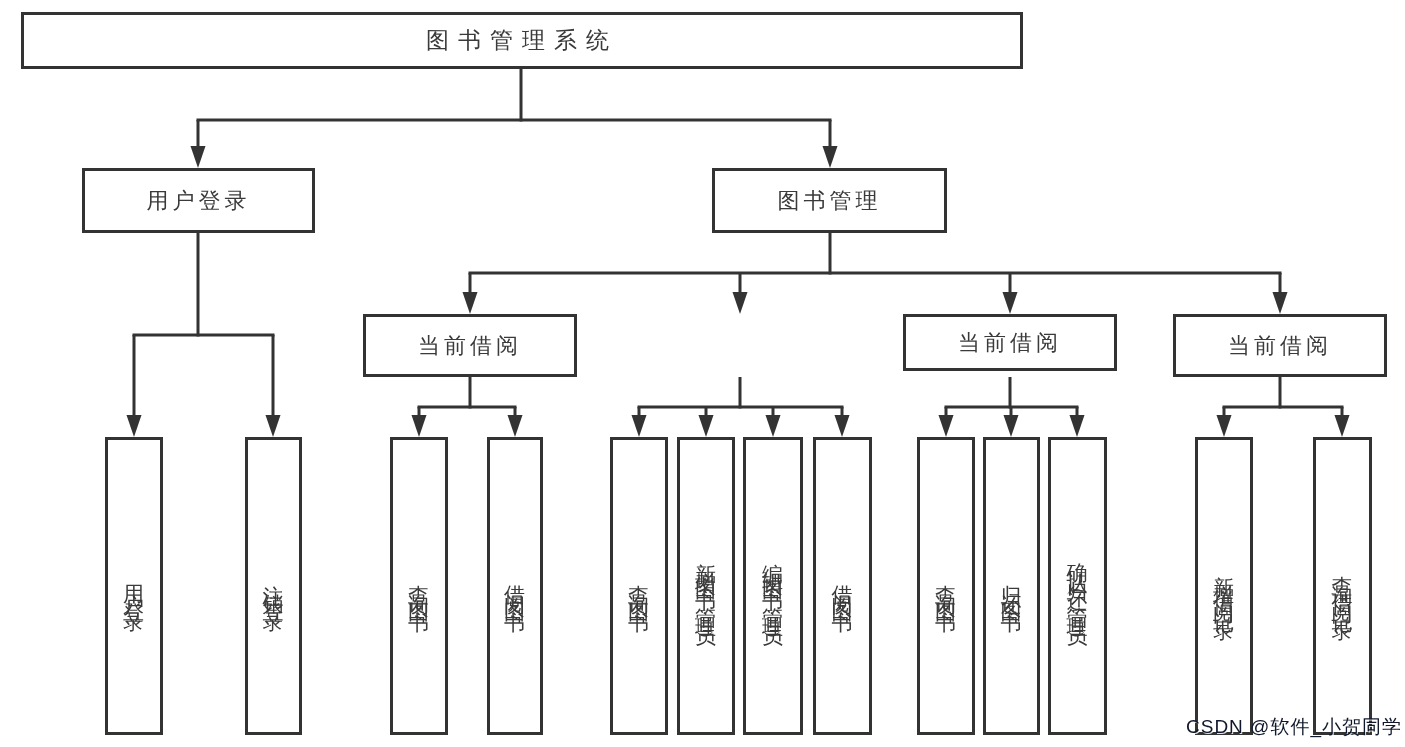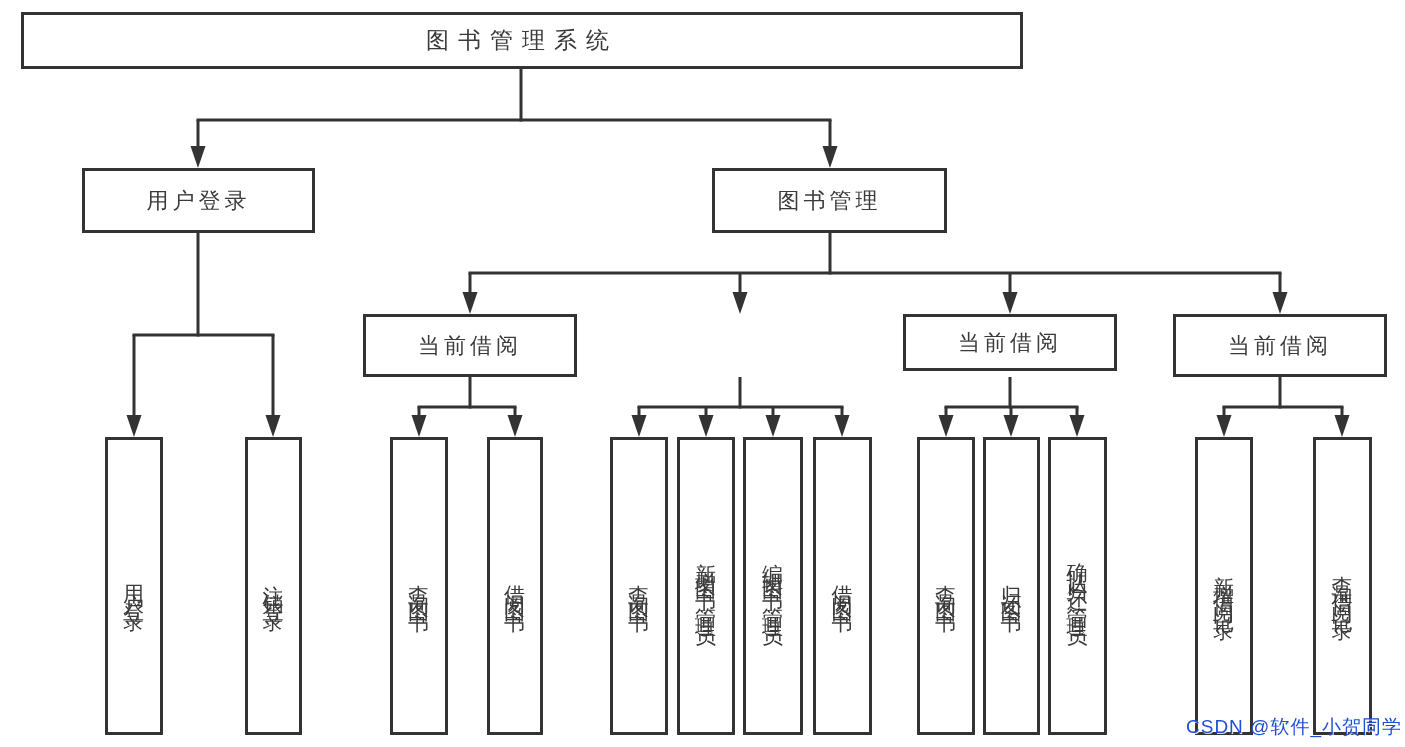--- a/index.html
+++ b/index.html
@@ -55,21 +55,21 @@
     font-size: 21px;
     letter-spacing: 9px;
     line-height: 1;
     white-space: nowrap;
   }
   .watermark {
     position: absolute;
     left: 1186px;
     top: 714px;
     font-size: 19px;
-    color: #1d4ed8;
+    color: #0f172a;
     letter-spacing: 1px;
     white-space: nowrap;
     text-shadow: 1px 1px 0 rgba(255,255,255,0.85);
     z-index: 10;
   }
 </style>
 </head>
 <body>
 
 <div id="canvas">

